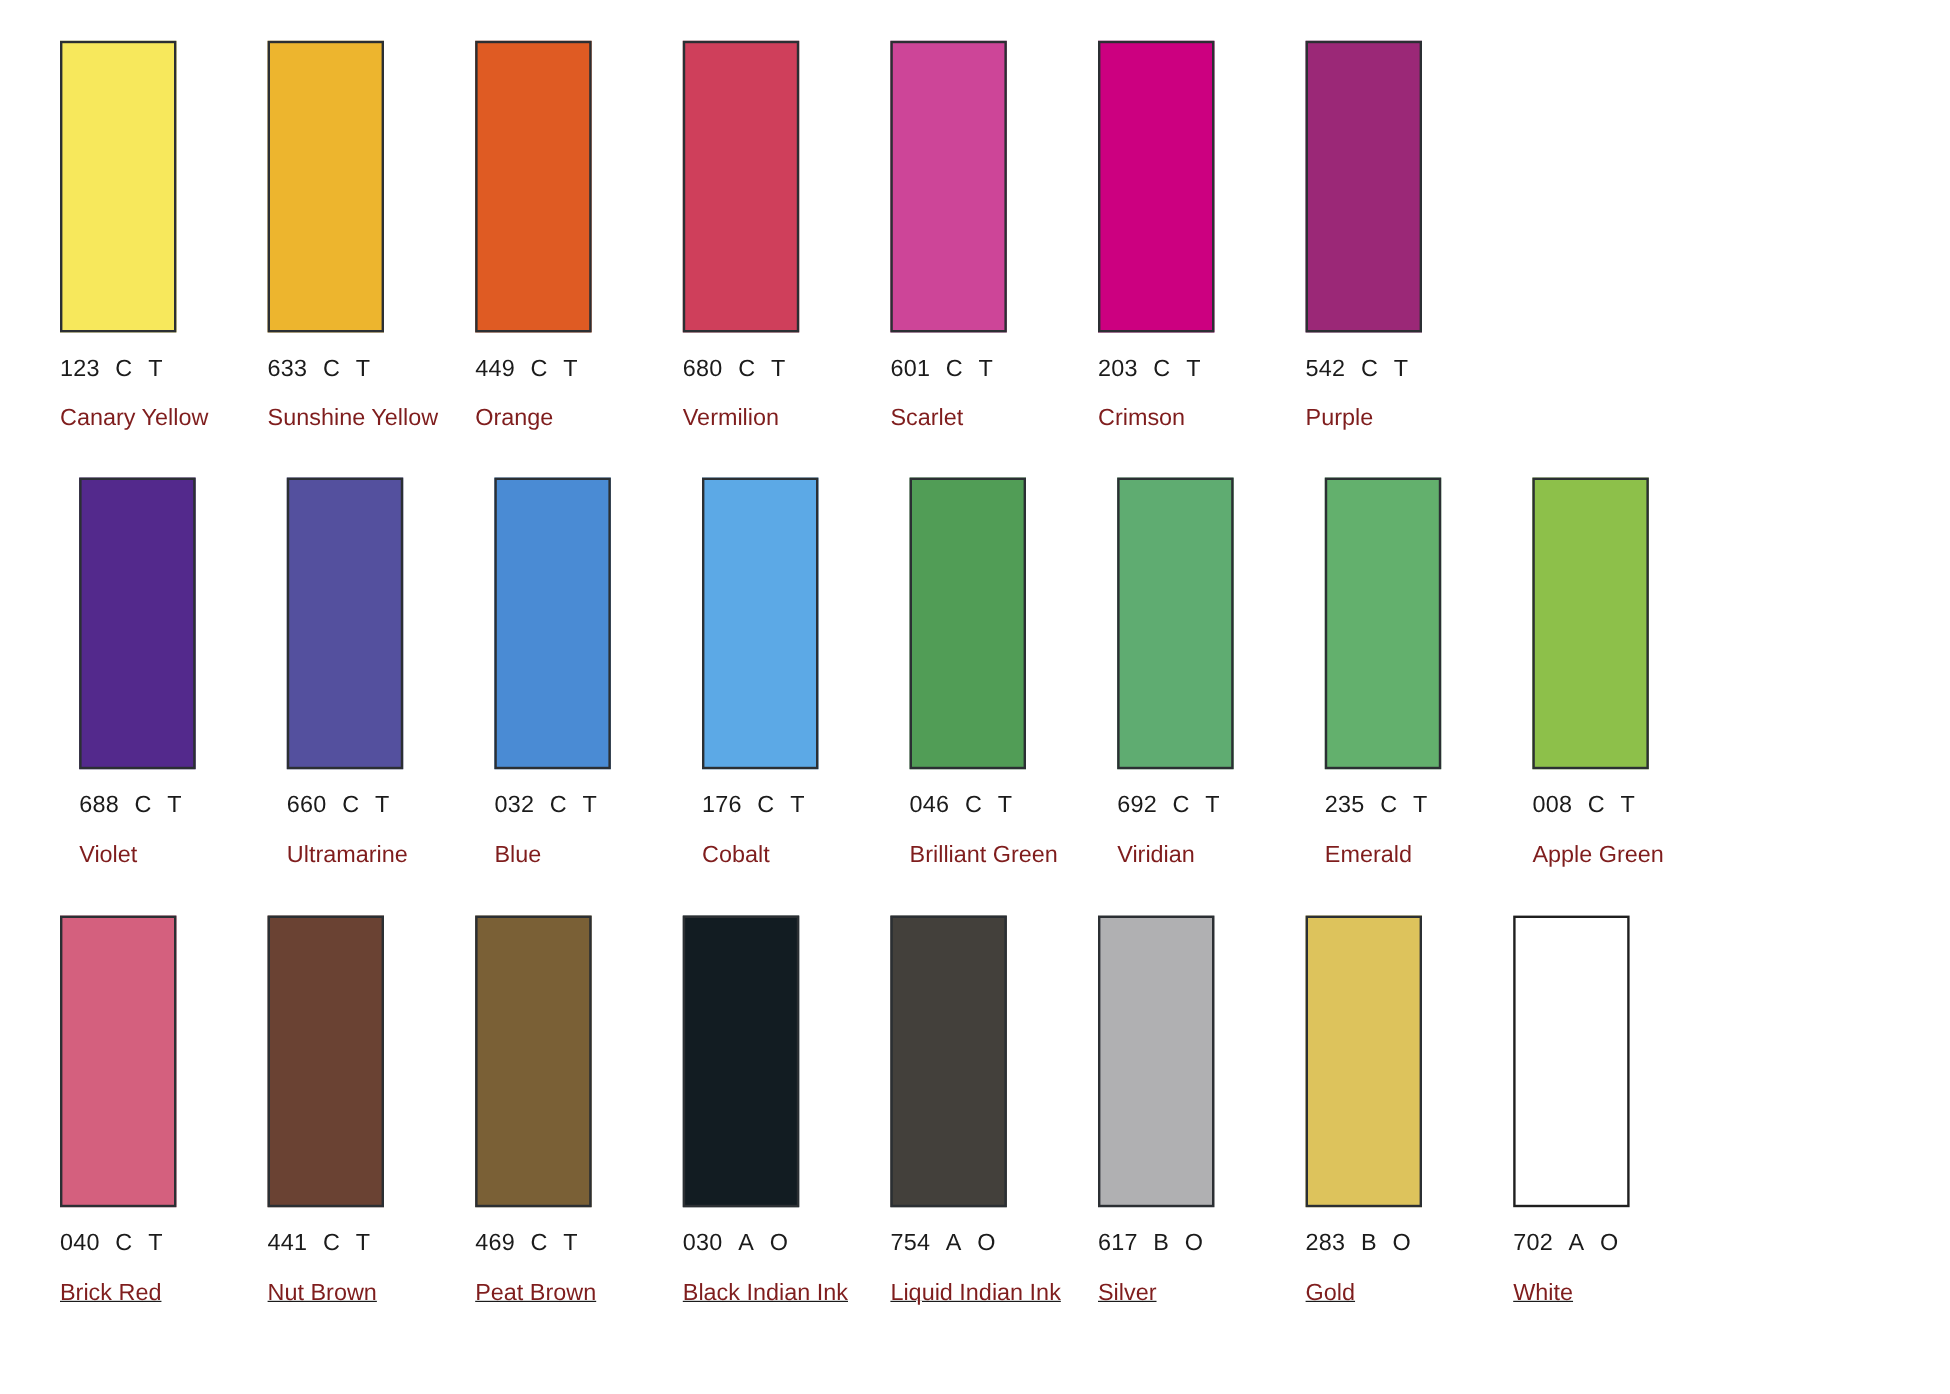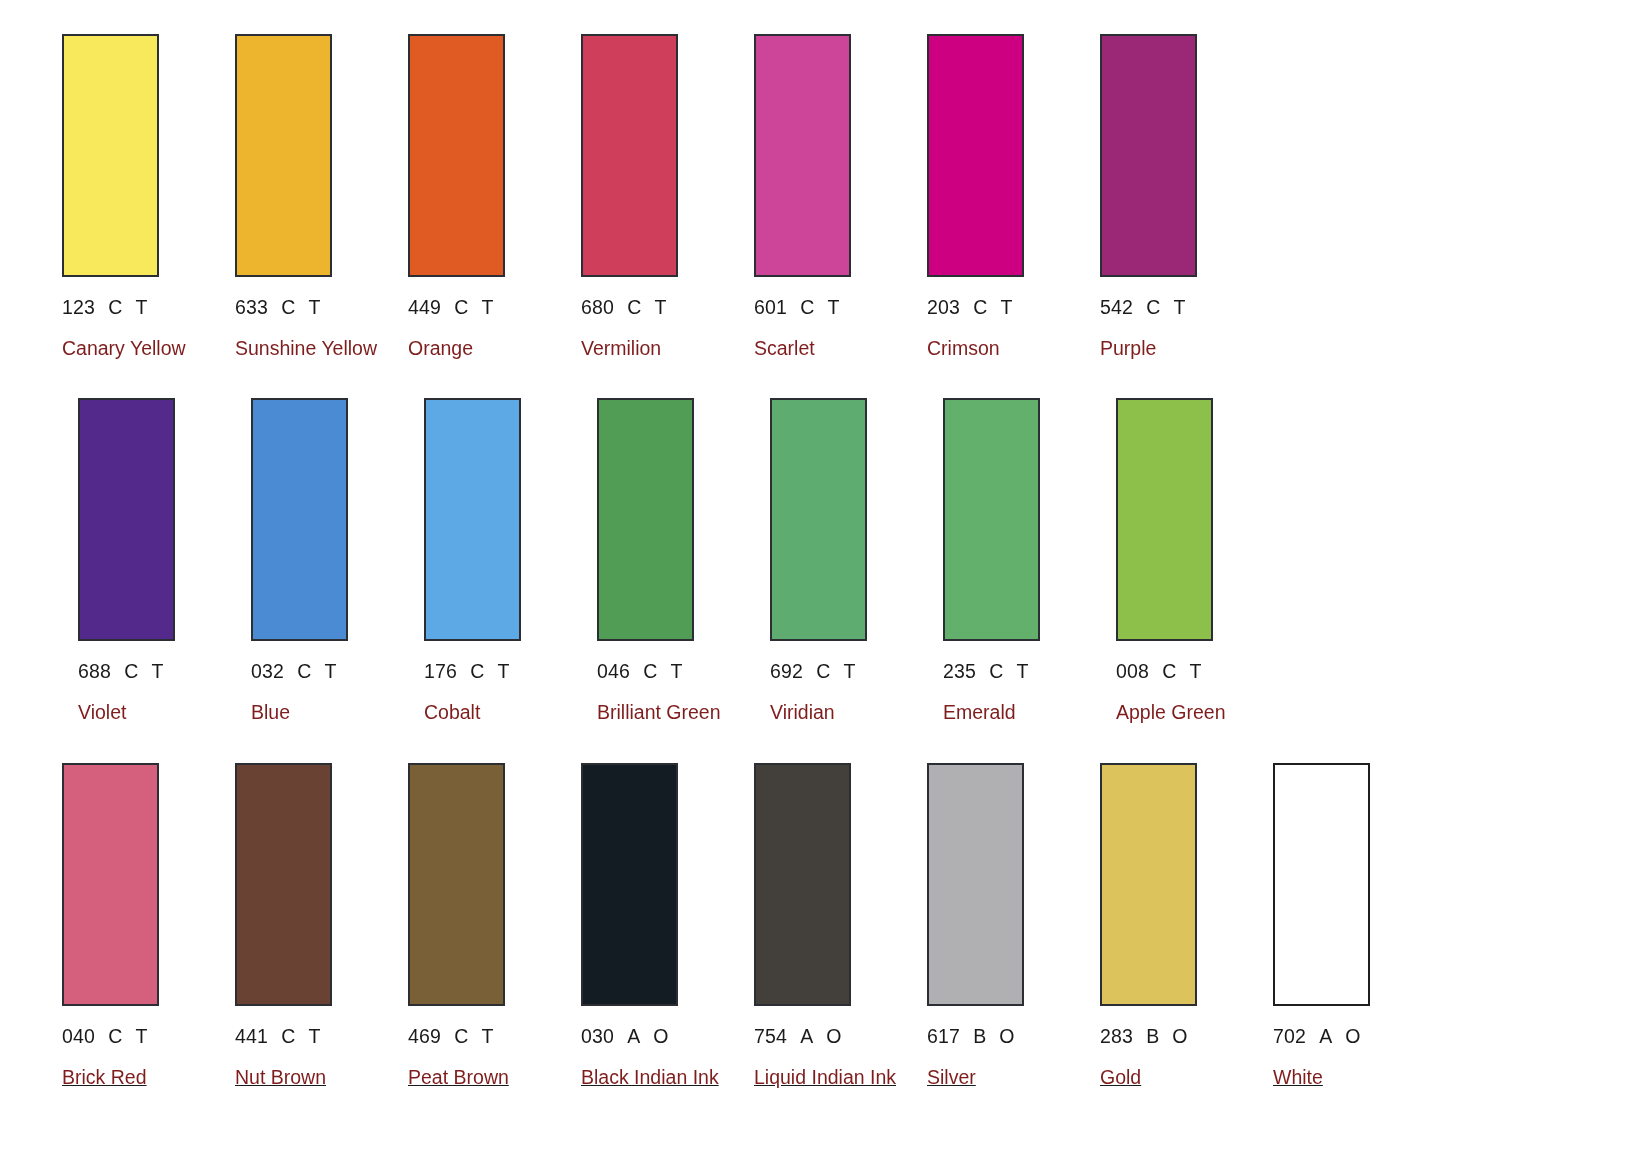--- a/index.html
+++ b/index.html
@@ -17,21 +17,21 @@
   }
 
   #chart {
     position: relative;
     width: 1625px;
     height: 1162px;
   }
 
   .swatch-row {
     position: absolute;
-    left: 62px;
+    left: 50px;
     width: 1525px;
     display: flex;
     flex-direction: row;
   }
 
   .row-1 { top: 34px; }
   .row-2 { top: 398px; padding-left: 16px; }
   .row-3 { top: 763px; text-decoration: underline; }
 
   .swatch-cell {
@@ -115,20 +115,25 @@
         <div class="swatch-name">Purple</div>
       </div>
     </div>
   <div class="swatch-row row-2">
       <div class="swatch-cell">
         <div class="swatch-chip" style="background-color: rgb(83, 41, 140);"></div>
         <div class="swatch-code"><span class="seg seg-num">688</span><span class="seg seg-a">C</span><span class="seg">T</span></div>
         <div class="swatch-name">Violet</div>
       </div>
       <div class="swatch-cell">
+        <div class="swatch-chip" style="background-color: rgb(84, 80, 158);"></div>
+        <div class="swatch-code"><span class="seg seg-num">660</span><span class="seg seg-a">C</span><span class="seg">T</span></div>
+        <div class="swatch-name">Ultramarine</div>
+      </div>
+      <div class="swatch-cell">
         <div class="swatch-chip" style="background-color: rgb(74, 139, 212);"></div>
         <div class="swatch-code"><span class="seg seg-num">032</span><span class="seg seg-a">C</span><span class="seg">T</span></div>
         <div class="swatch-name">Blue</div>
       </div>
       <div class="swatch-cell">
         <div class="swatch-chip" style="background-color: rgb(92, 169, 230);"></div>
         <div class="swatch-code"><span class="seg seg-num">176</span><span class="seg seg-a">C</span><span class="seg">T</span></div>
         <div class="swatch-name">Cobalt</div>
       </div>
       <div class="swatch-cell">

